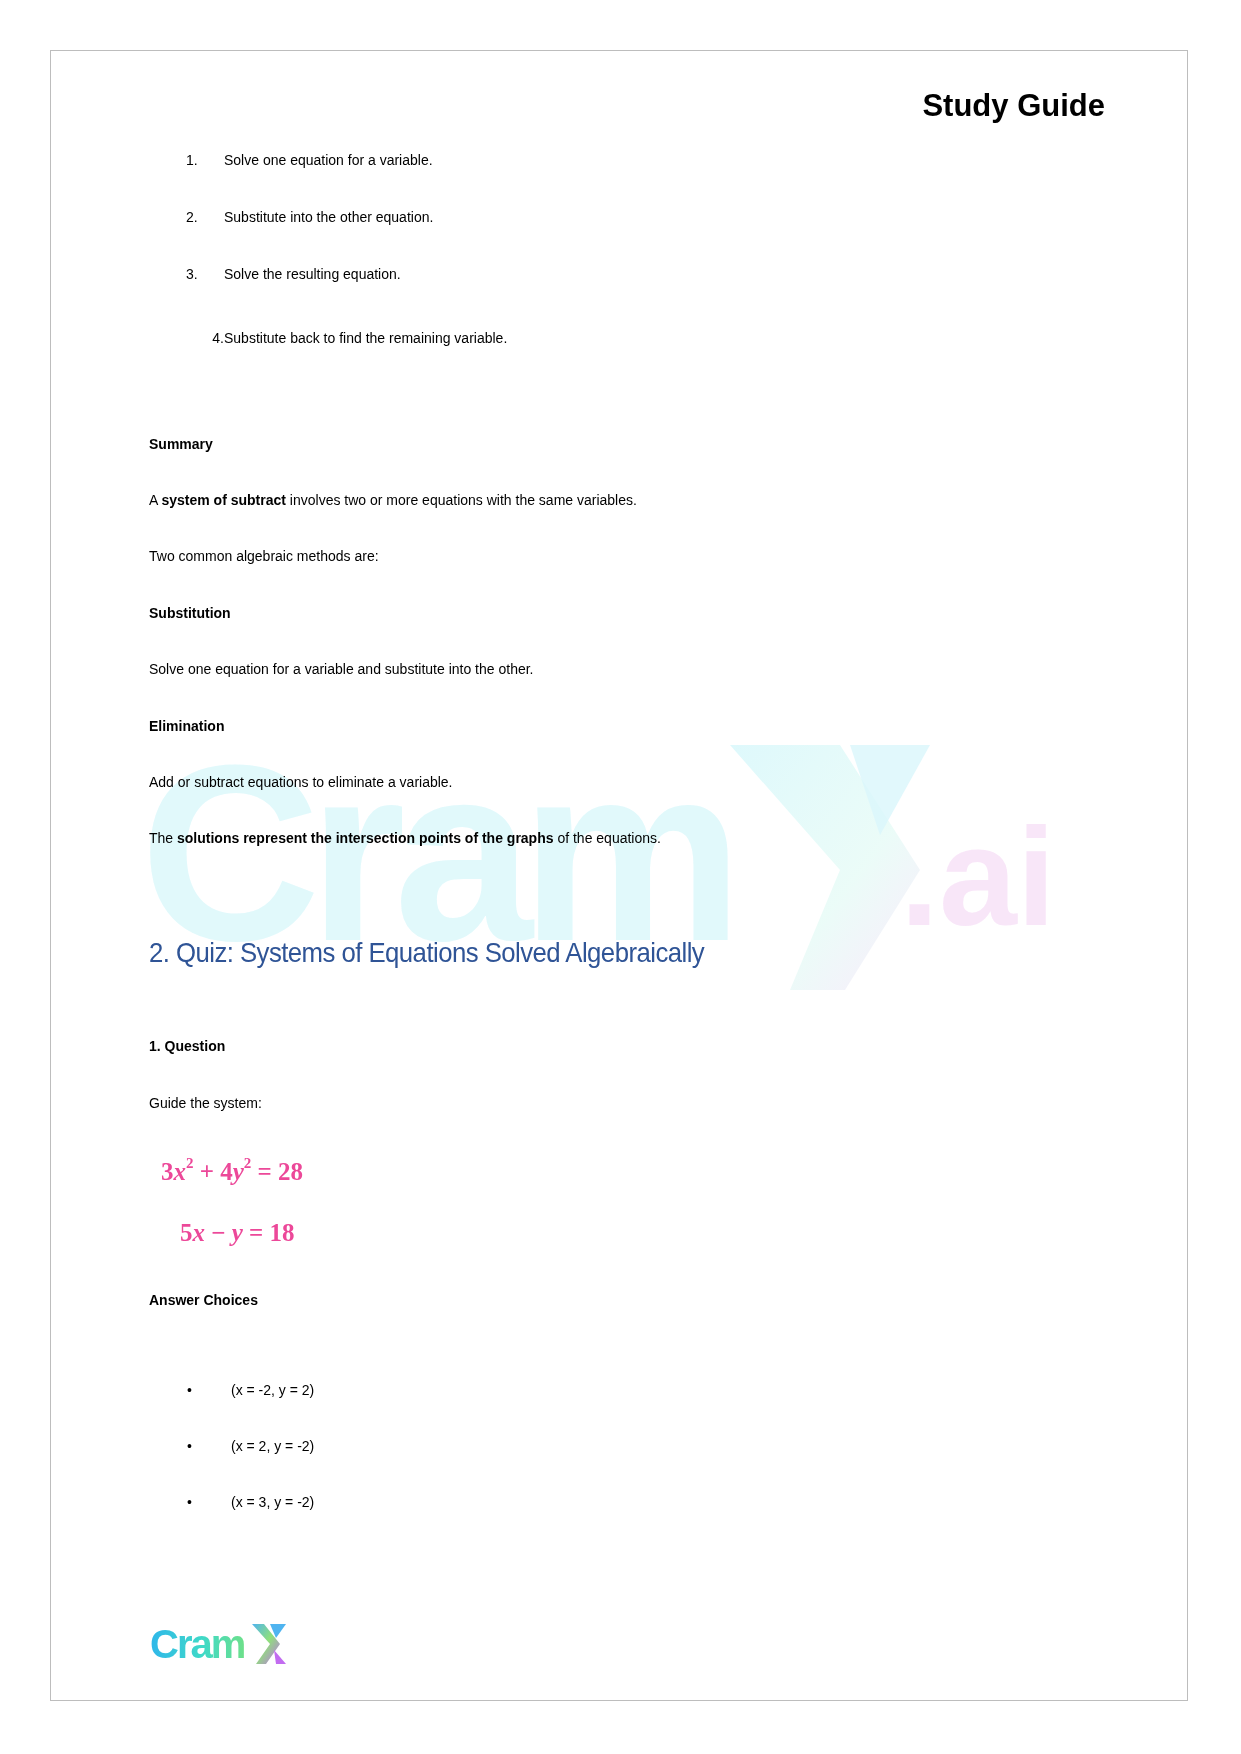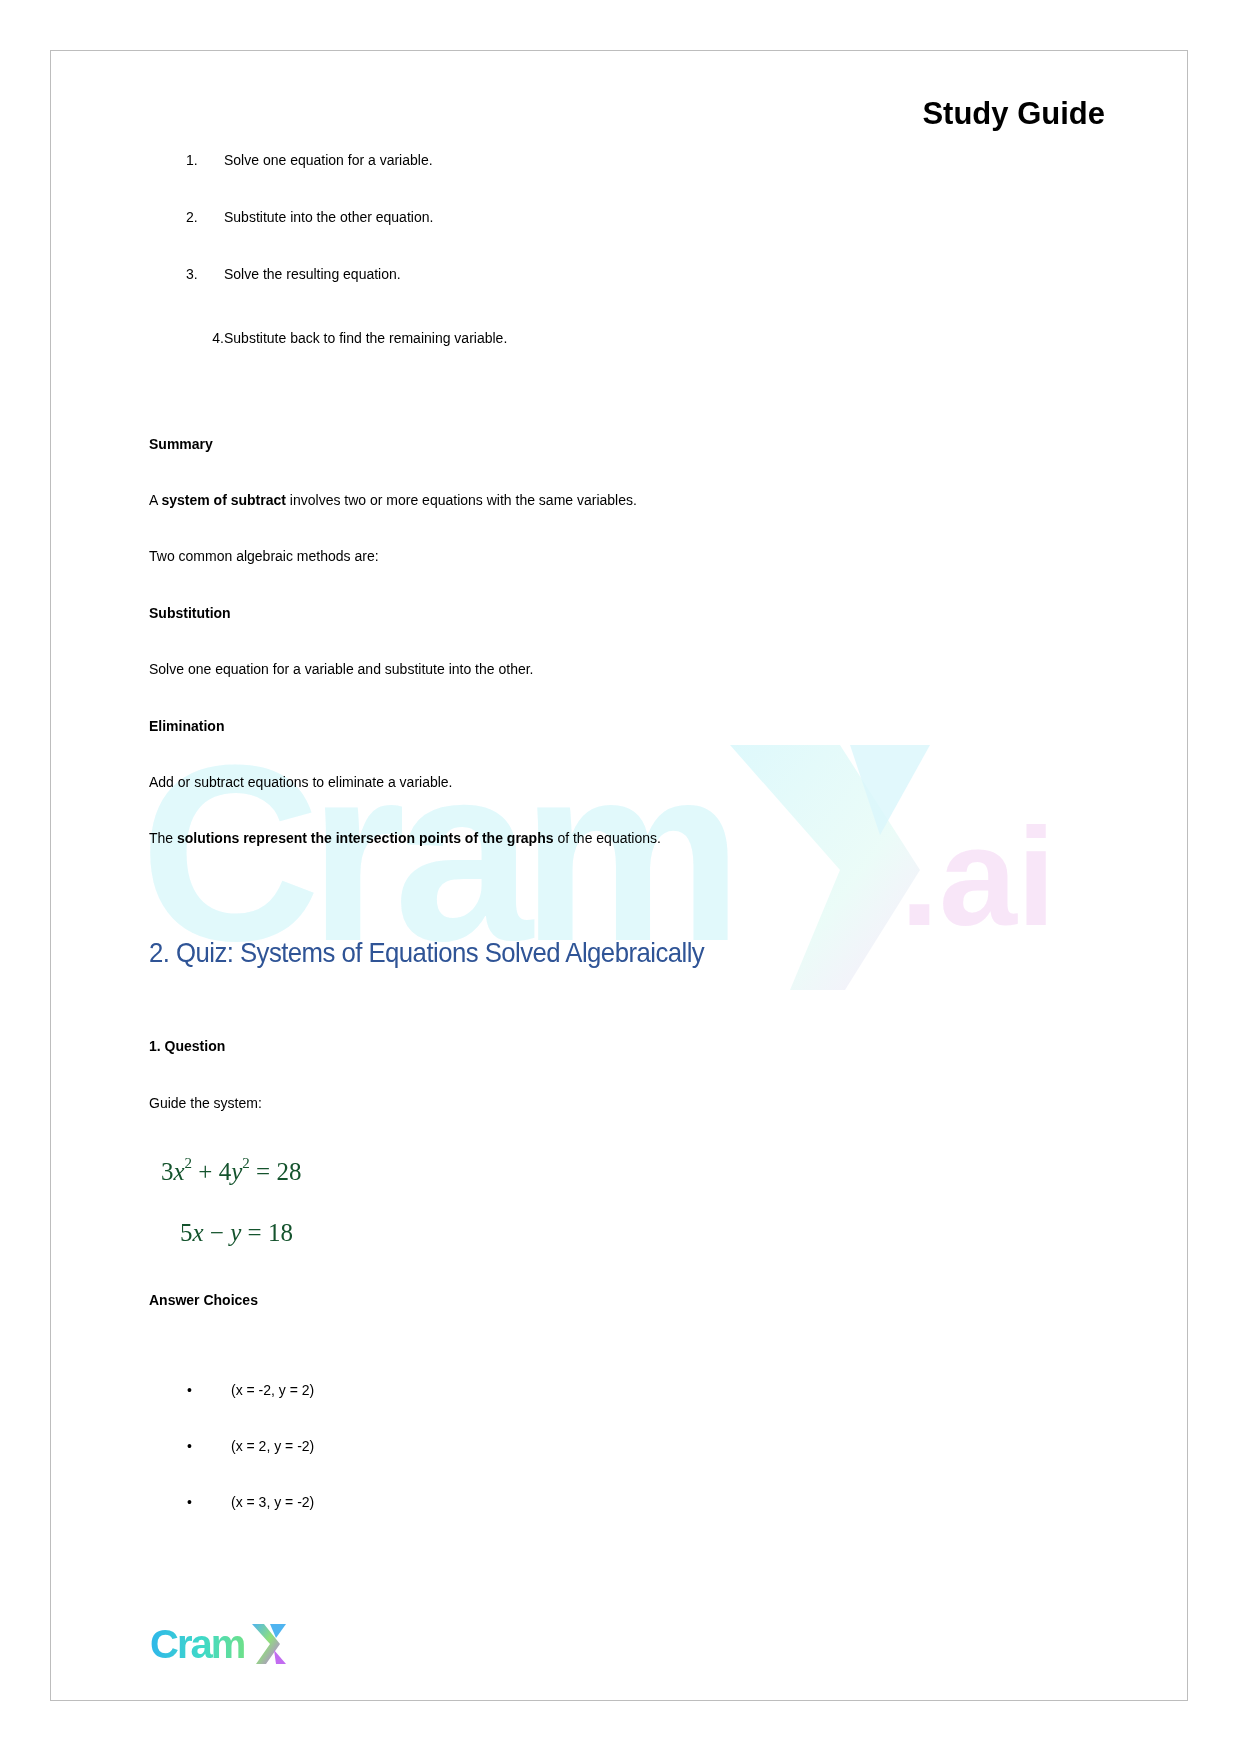--- a/index.html
+++ b/index.html
@@ -1,28 +1,28 @@
 <!DOCTYPE html>
 <html><head>
   <meta charset="utf-8">
   <style>
     html, body { margin: 0; padding: 0; background: #ffffff; }
     body { width: 1241px; height: 1754px; position: relative; overflow: hidden;
       font-family: "Liberation Sans", sans-serif; color: #000; }
     .page { position: absolute; left: 50px; top: 50px; width: 1138px; height: 1651px;
       border: 1.5px solid #bdbdbd; box-sizing: border-box; background: #fff; }
     .abs { position: absolute; white-space: nowrap; }
-    .title { right: 136px; top: 96px; font-size: 31px; font-weight: bold; }
+    .title { right: 136px; top: 88px; font-size: 31px; font-weight: bold; }
     .txt { font-size: 14px; line-height: 24px; }
     .bold { font-weight: bold; }
     .num { display: inline-block; width: 38px; }
     .bullet { display: inline-block; width: 44px; padding-left: 4px; }
     .h2 { font-family: "Liberation Sans", sans-serif; font-size: 28px; color: #2f5496;
       letter-spacing: -0.6px; transform: scaleX(0.92); transform-origin: left center; }
-    .math { font-family: "Liberation Serif", serif; font-size: 25px; color: #14532d; }
+    .math { font-family: "Liberation Serif", serif; font-size: 25px; color: #ec4899; font-weight: bold; }
     .math i { font-style: italic; }
     .math sup { font-size: 15px; vertical-align: 12px; line-height: 0; }
     .wm { position: absolute; left: 140px; top: 740px; width: 980px; height: 260px;
       pointer-events: none; }
     .logo { left: 150px; top: 1620px; }
   </style>
 </head>
 <body>
 
 <div class="page"></div>

